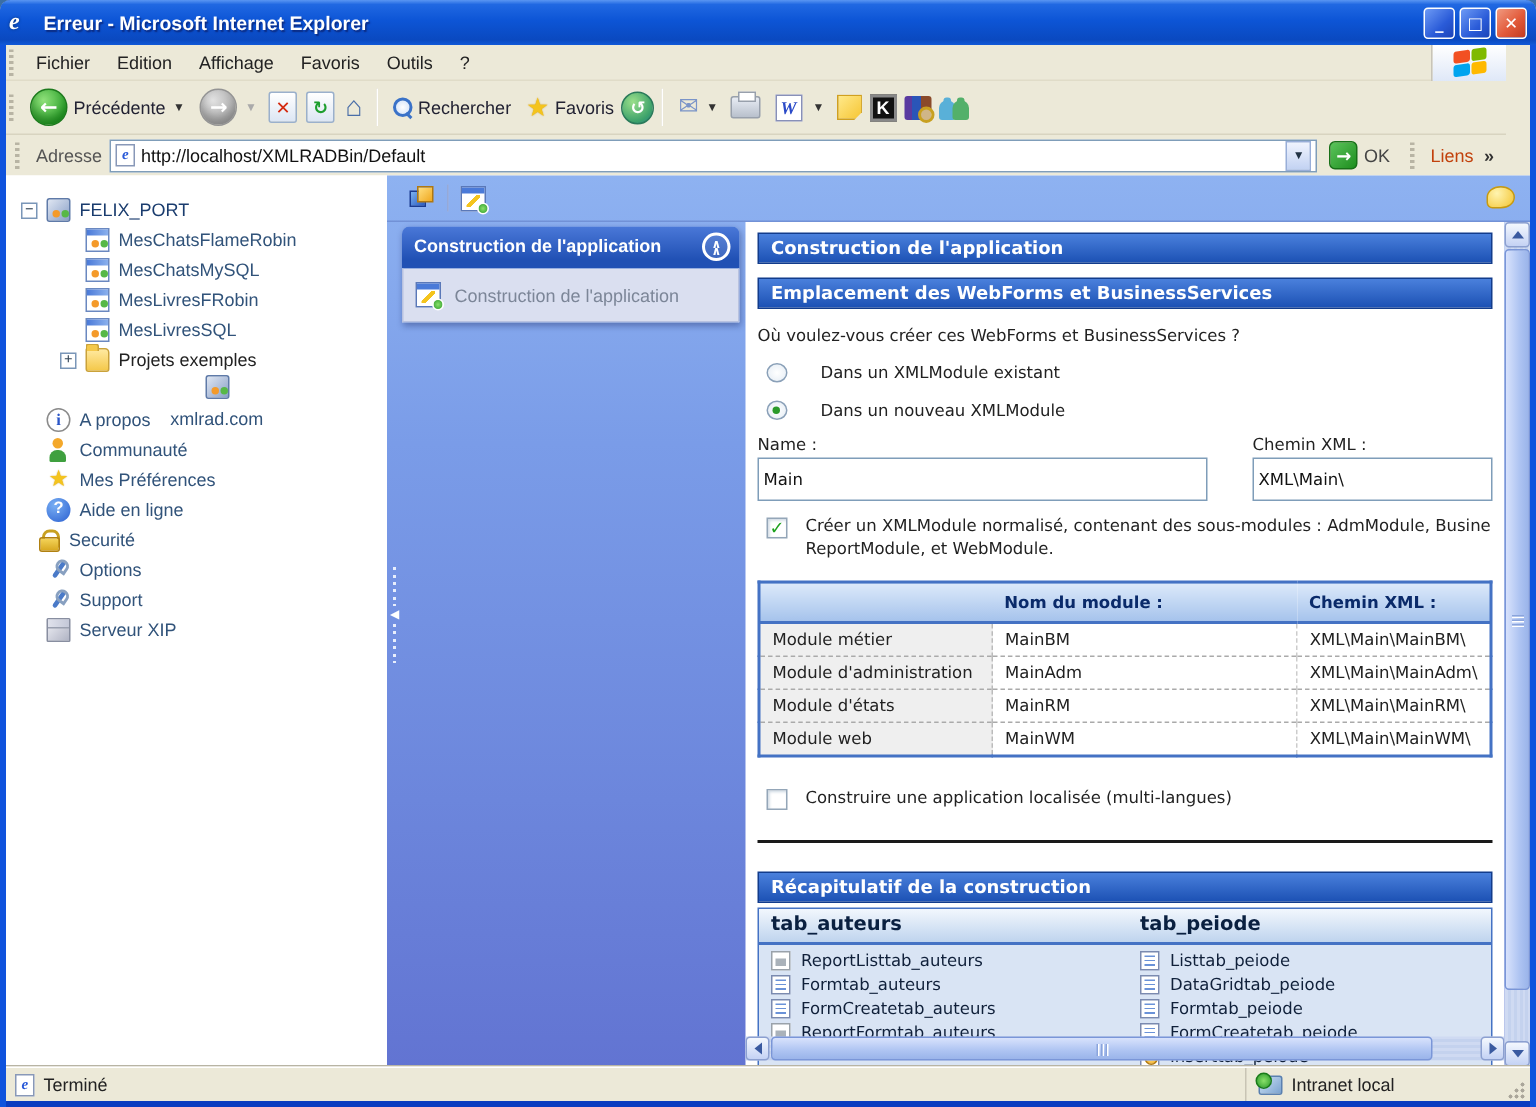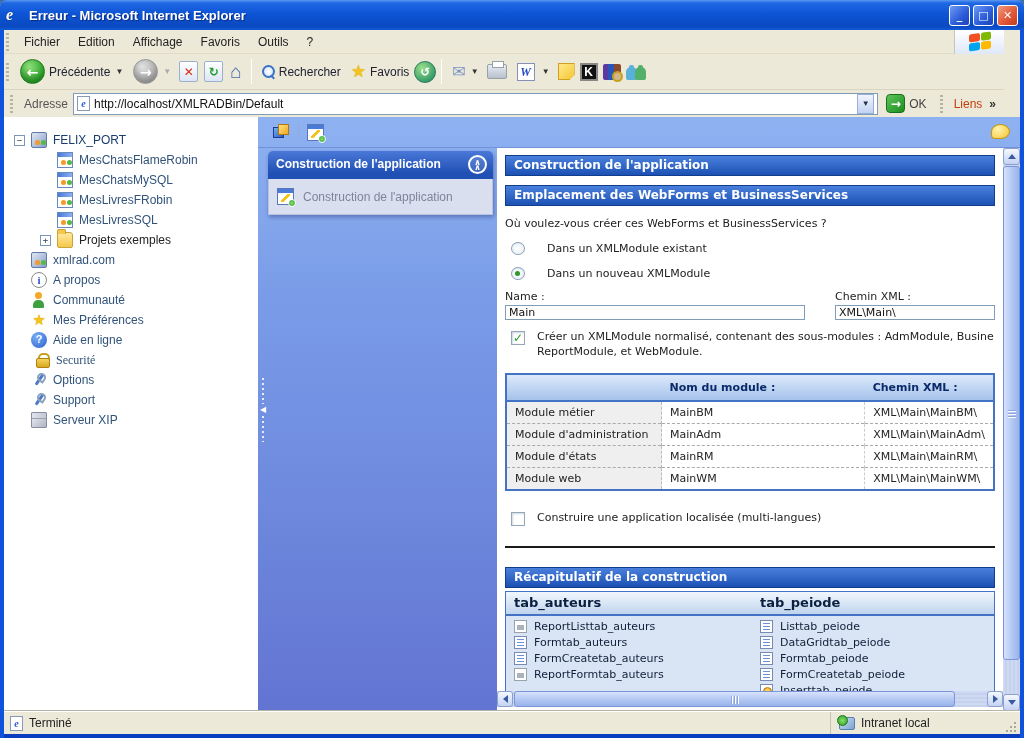--- a/index.html
+++ b/index.html
@@ -145,21 +145,21 @@
   .h1{margin-top:7px;}
   .h2{margin-top:9px;}
   .question{margin-top:11px;}
   .radio-row{display:flex;align-items:center;gap:10px;margin-top:12px;padding-left:6px;}
   .radio{width:13px;height:13px;border-radius:50%;border:1px solid #8aa0b8;background:radial-gradient(#fff,#e4ecf4);position:relative;flex:none;}
   .radio.sel::after{content:'';position:absolute;left:3px;top:3px;width:5px;height:5px;border-radius:50%;background:#2a9a2a;}
   .radio-row span{padding-left:12px;}
   .fld-row{display:flex;margin-top:10px;}
   .fld-name{width:300px;flex:none;}
   .fld-path{flex:1;margin-left:30px;min-width:0;}
-  .fld-row input{width:100%;height:15px;border:1px solid #7f9db9;font:11px "DejaVu Sans",sans-serif;padding:0 3px;margin-top:2px;color:#111;background:#fff;}
+  .fld-row input{width:100%;height:29px;border:1px solid #7f9db9;font:11px "DejaVu Sans",sans-serif;padding:0 3px;margin-top:2px;color:#111;background:#fff;}
   .fld-lbl{color:#222;}
   .cbx-row{display:flex;gap:12px;margin-top:10px;padding-left:6px;align-items:flex-start;}
   .cbx{width:14px;height:14px;flex:none;border:1px solid #94a6b8;background:#fff;box-shadow:inset 1px 1px 2px #cdd8e2;
     color:#1ea11e;font:bold 12px/13px "DejaVu Sans",sans-serif;text-align:center;margin-top:1px;}
   .cbx-text{line-height:1.35;white-space:nowrap;}
   .cbx-text div{overflow:hidden;}
   .form-table{width:490px;margin-top:13px;border-collapse:collapse;border:2px solid #4472c4;}
   .form-table th{background:linear-gradient(180deg,#dce9fa,#a6c3ec);color:#0a2a6a;font-weight:bold;font-size:11px;
     text-align:left;padding:6px 8px;border-bottom:2px solid #4472c4;}
   .form-table td{padding:4px 8px;border-top:1px dashed #aaa;font-size:11px;color:#222;background:#fff;}
@@ -336,41 +336,41 @@
         </div>
         <div class="tree-row" style="padding-left: 53px;">
           <span class="ti ti-app"></span>
           <span class="tree-label">MesLivresSQL</span>
         </div>
         <div class="tree-row" style="padding-left: 36px;">
           <span class="expander">+</span>
           <span class="ti ti-folder"></span>
           <span class="tree-label" style="color: rgb(34, 34, 34);">Projets exemples</span>
         </div>
-        <div class="tree-row" style="padding-left: 27px;">
+        <div class="tree-row" style="padding-left: 27px; flex-direction: column;">
           <span class="ti ti-server"></span>
           <span class="tree-label">xmlrad.com</span>
         </div>
         <div class="tree-row" style="padding-left: 27px;">
           <span class="ti ti-info">i</span>
           <span class="tree-label">A propos</span>
         </div>
         <div class="tree-row" style="padding-left: 27px;">
           <span class="ti ti-person"></span>
           <span class="tree-label">Communauté</span>
         </div>
         <div class="tree-row" style="padding-left: 27px;">
           <span class="ti ti-star">★</span>
           <span class="tree-label">Mes Préférences</span>
         </div>
         <div class="tree-row" style="padding-left: 27px;">
           <span class="ti ti-help">?</span>
           <span class="tree-label">Aide en ligne</span>
         </div>
-        <div class="tree-row" style="padding-left: 30px; font-family: Liberation Serif, serif;">
+        <div class="tree-row" style="padding-left: 20px;">
           <span class="ti ti-lock"></span>
           <span class="tree-label">Securité</span>
         </div>
         <div class="tree-row" style="padding-left: 27px;">
           <span class="ti ti-tools"></span>
           <span class="tree-label">Options</span>
         </div>
         <div class="tree-row" style="padding-left: 27px;">
           <span class="ti ti-tools"></span>
           <span class="tree-label">Support</span>

